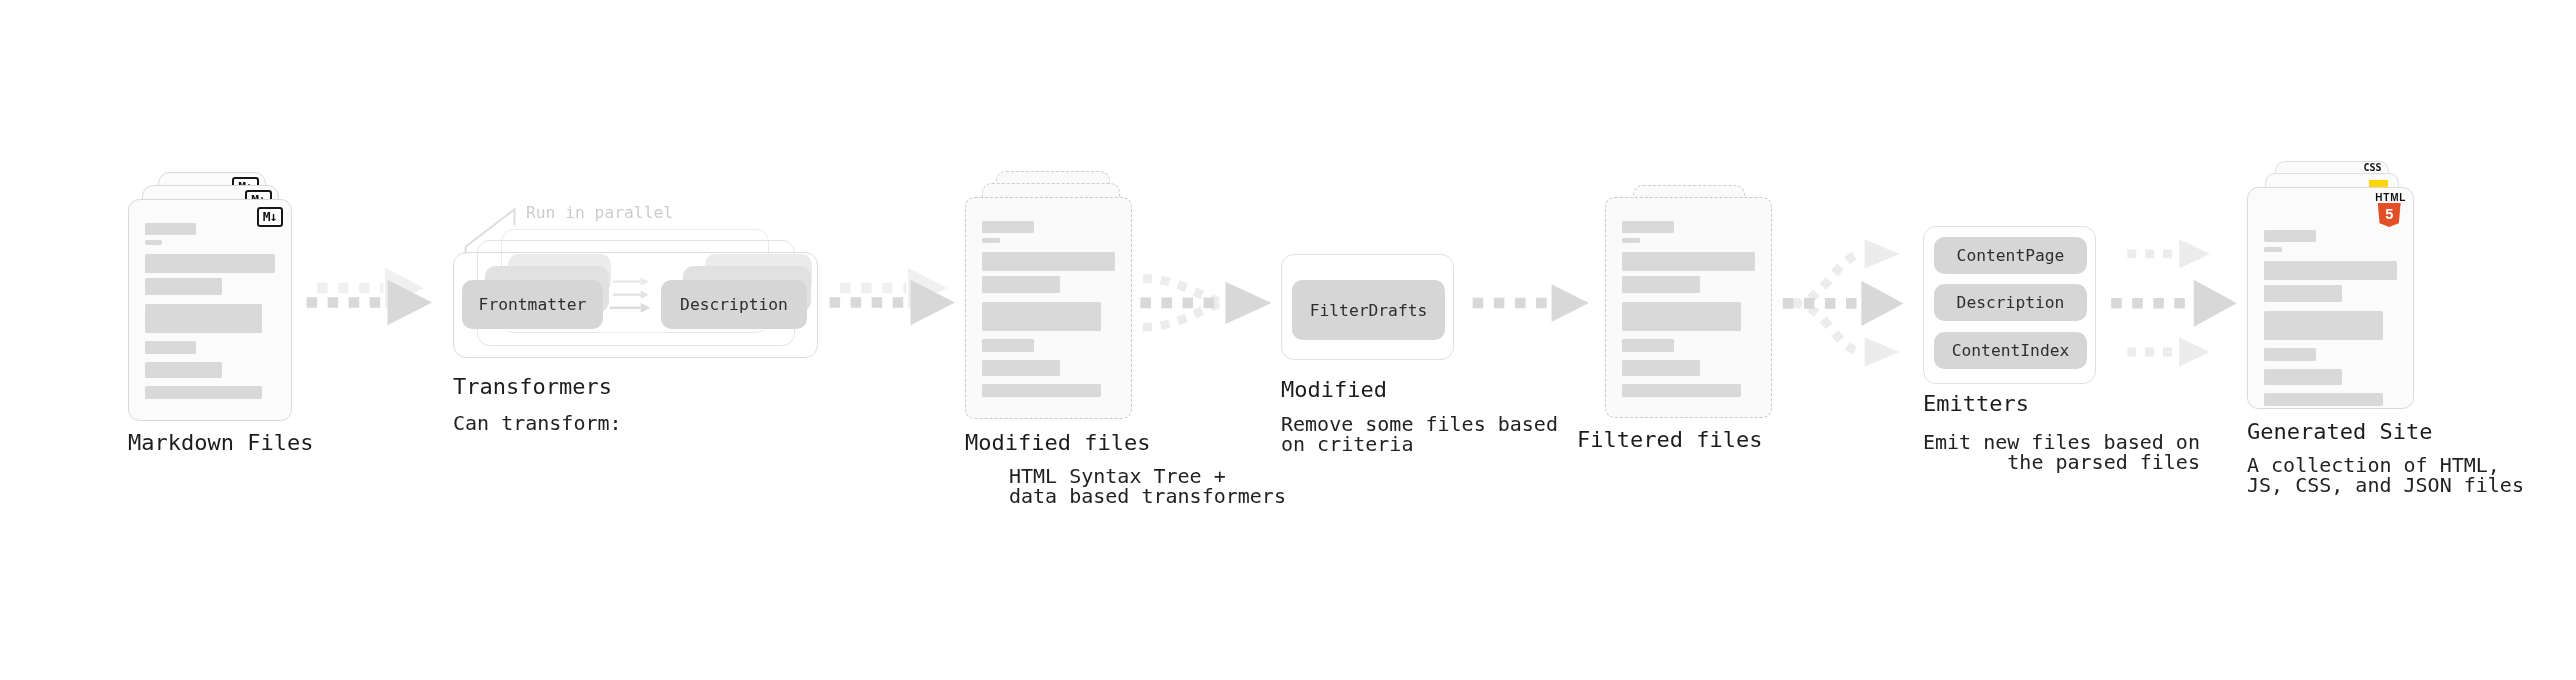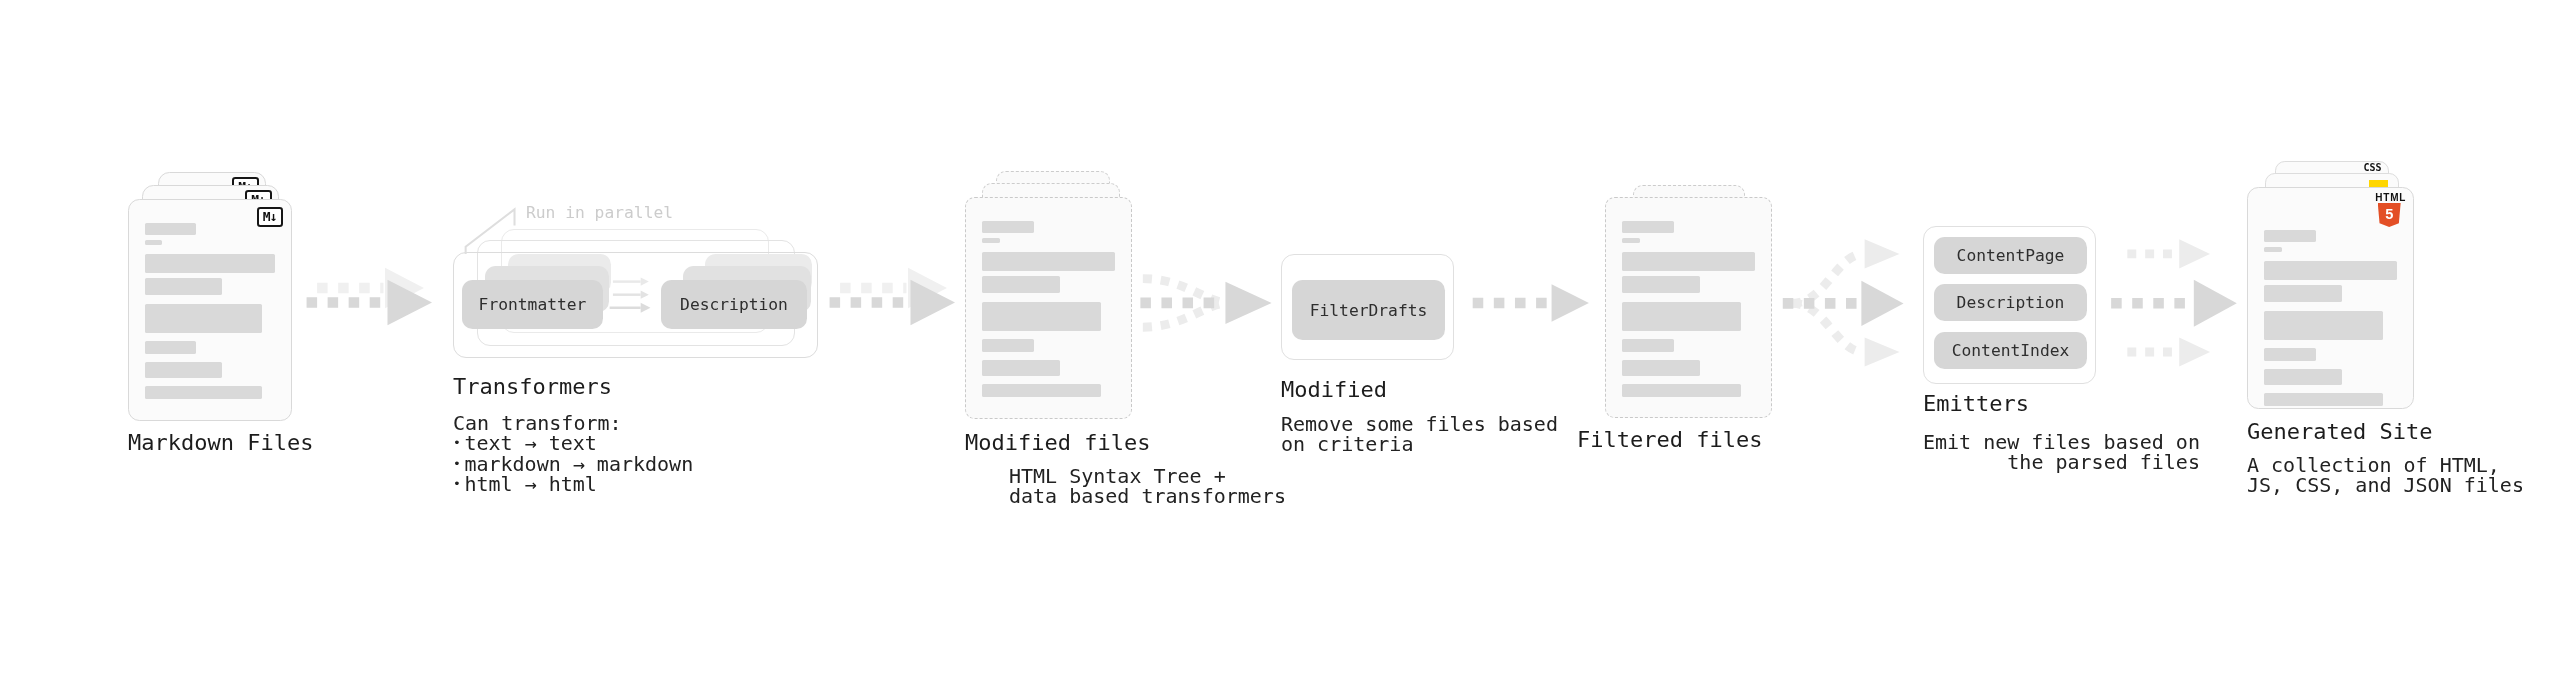--- a/index.html
+++ b/index.html
@@ -103,25 +103,20 @@
     </svg>
 
     <svg style="left:459px;top:202px;" width="98" height="57" viewBox="0 0 120 70">
       <polyline points="8,64 8,55 68,9 68,29" stroke="#dedede" stroke-width="2.5" fill="none"></polyline>
     </svg>
     <div class="note" style="left:526px;top:203px;">Run in parallel</div>
 
     <div class="title" style="left:453px;top:375px;">Transformers</div>
     <div class="desc" style="left:453px;top:413px;">
       <div>Can transform:</div>
-      <ul class="bullets">
-        <li>text → text</li>
-        <li>markdown → markdown</li>
-        <li>html → html</li>
-      </ul>
     </div>
   </div>
 
   <svg style="left:825px;top:258px;" width="137" height="89" viewBox="0 0 168 110">
     <line x1="18" y1="37" x2="100" y2="37" stroke="#f0f0f0" stroke-width="13" stroke-dasharray="13 13"></line>
     <polygon points="102,12 150,37 102,62" fill="#f0f0f0"></polygon>
     <line x1="5" y1="55" x2="100" y2="55" stroke="#d8d8d8" stroke-width="13" stroke-dasharray="13 13"></line>
     <polygon points="105,27 160,55 105,83" fill="#d8d8d8"></polygon>
   </svg>
 

